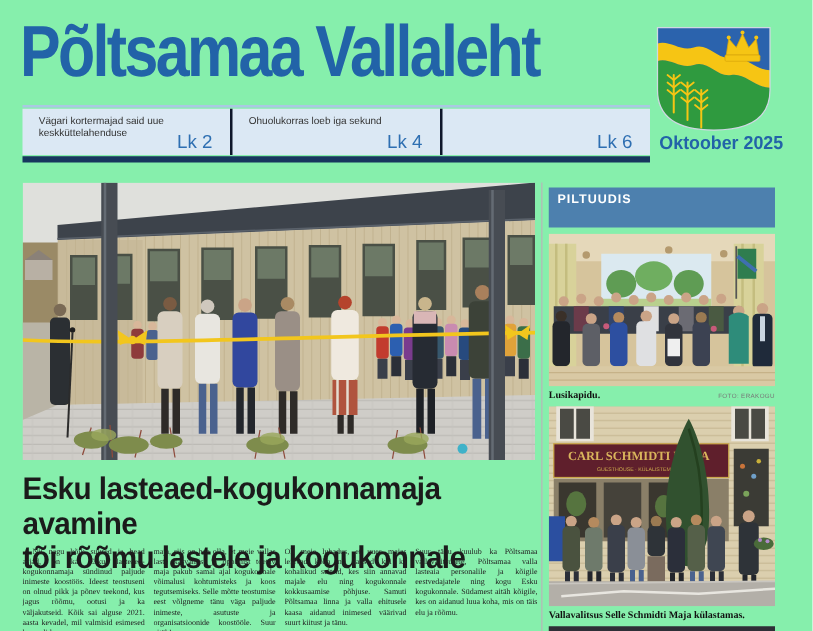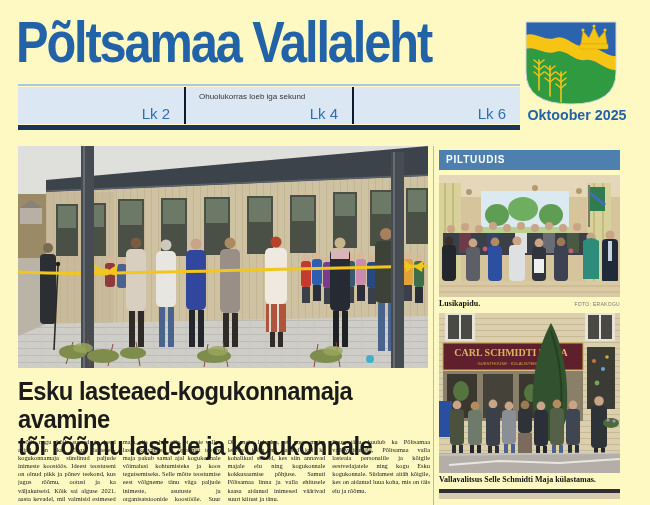--- a/index.html
+++ b/index.html
@@ -1,16 +1,16 @@
 <!DOCTYPE html>
 <html><head>
 <meta charset="utf-8">
 <style>
   html,body{margin:0;padding:0;background:#ffffff;}
-  .page{position:relative;width:650px;height:505px;background:#fef9c3;overflow:hidden;
+  .page{position:relative;width:650px;height:505px;background:#86efac;overflow:hidden;
         font-family:"Liberation Sans",sans-serif;}
   
   .masthead-title{position:absolute;left:16px;top:10px;font-size:58px;font-weight:bold;
         color:#2263a8;letter-spacing:-2.5px;white-space:nowrap;
         transform:scaleX(.84);transform-origin:left top;line-height:64px;}
   .issue-date{position:absolute;left:516px;top:106px;width:122px;text-align:center;
         font-size:15px;font-weight:bold;color:#2263a8;transform:scaleX(.95);transform-origin:center;}
   .arms{position:absolute;left:523px;top:20px;}
   
   .top-rule{position:absolute;left:18px;top:84px;width:502px;height:2px;background:#aac8e2;}
@@ -19,21 +19,21 @@
   .teaser{position:relative;flex:1;padding:5px 14px 3px 13px;box-sizing:border-box;}
   .teaser + .teaser{border-left:2px solid #0f172a;}
   .teaser-text{font-size:8px;line-height:9.5px;color:#333;max-width:118px;}
   .teaser-page{position:absolute;right:14px;bottom:2px;font-size:15px;font-weight:normal;color:#2e6fb2;}
   .navy-rule{position:absolute;left:18px;top:125px;width:502px;height:5px;background:#17365e;}
   
   .lead-photo{position:absolute;left:18px;top:146px;width:410px;height:222px;overflow:hidden;}
   .v-divider{position:absolute;left:433px;top:146px;width:1px;height:359px;background:#b7b7b7;}
   
   .sidebar{position:absolute;left:439px;top:150px;width:181px;}
-  .sb-header{height:20px;background:#4d80ae;color:#fff;font-size:10px;font-weight:bold;
+  .sb-header{height:32px;background:#4d80ae;color:#fff;font-size:10px;font-weight:bold;
         letter-spacing:.8px;line-height:20px;padding-left:7px;}
   .sb-photo{display:block;margin-top:5px;}
   .sb-caption-row{display:flex;justify-content:space-between;align-items:baseline;margin-top:2px;gap:40px;}
   .sb-caption{font-family:"Liberation Serif",serif;font-weight:bold;font-size:8px;color:#111;}
   .sb-credit{font-size:5px;color:#777;letter-spacing:.3px;}
   .sb-sliver{margin-top:5px;width:181px;height:10px;overflow:hidden;
         background:linear-gradient(#2e2e36 0 4px,#d9cbb0 4px 100%);}
   
   .headline{position:absolute;left:18px;top:378px;width:440px;font-size:25px;font-weight:bold;
         color:#1b1b1b;letter-spacing:-.5px;line-height:27.5px;transform:scaleX(.95);
@@ -97,20 +97,21 @@
       </g>
     </g>
     <path d="M3,2 H93 V52 Q93,84 48,84 Q3,84 3,52 Z" fill="none" stroke="#d0d8e2" stroke-width="1"></path>
   </svg>
 
   <div class="issue-date">Oktoober 2025</div>
 
   <div class="top-rule"></div>
   <div class="teaser-bar">
     <div class="teaser">
+      <div class="teaser-text">Vägari kortermajad said uue keskküttelahenduse</div>
       <div class="teaser-page">Lk 2</div>
     </div>
     <div class="teaser">
       <div class="teaser-text">Ohuolukorras loeb iga sekund</div>
       <div class="teaser-page">Lk 4</div>
     </div>
     <div class="teaser">
       <div class="teaser-page">Lk 6</div>
     </div>
   </div>

